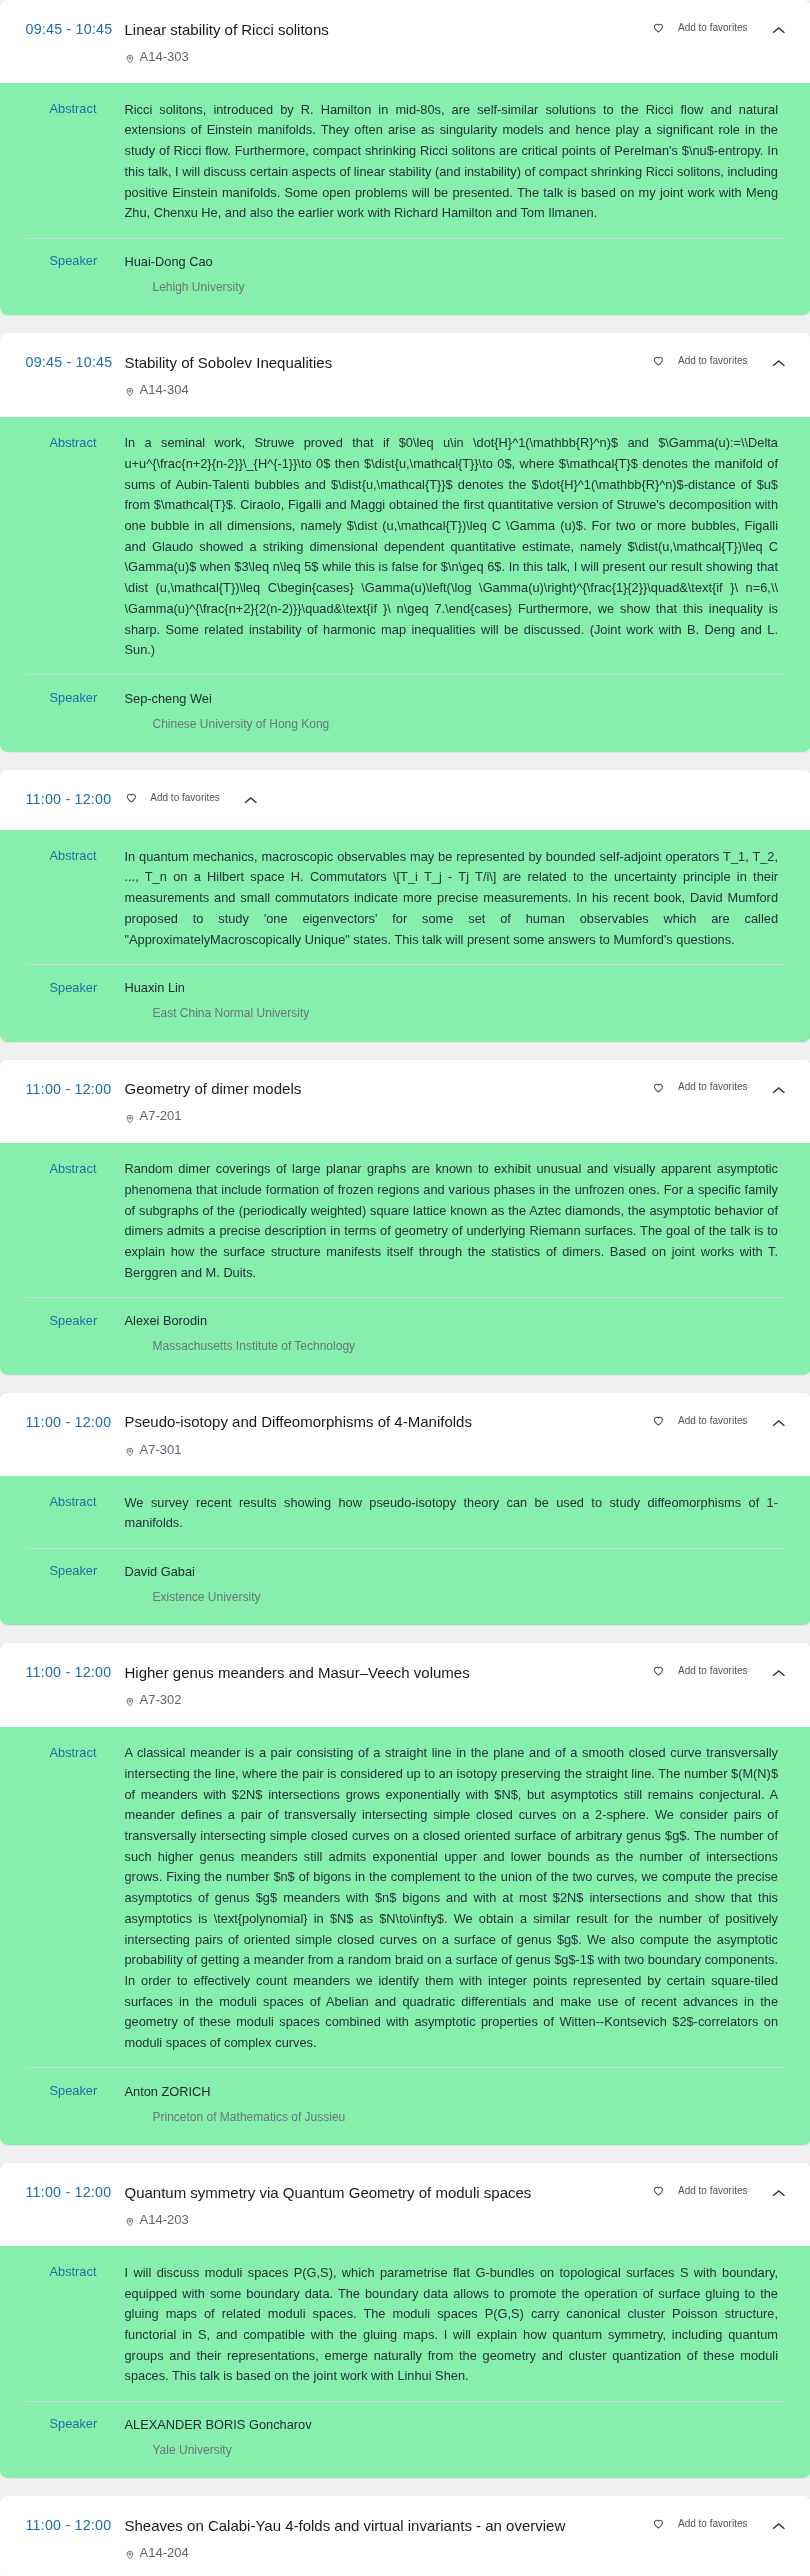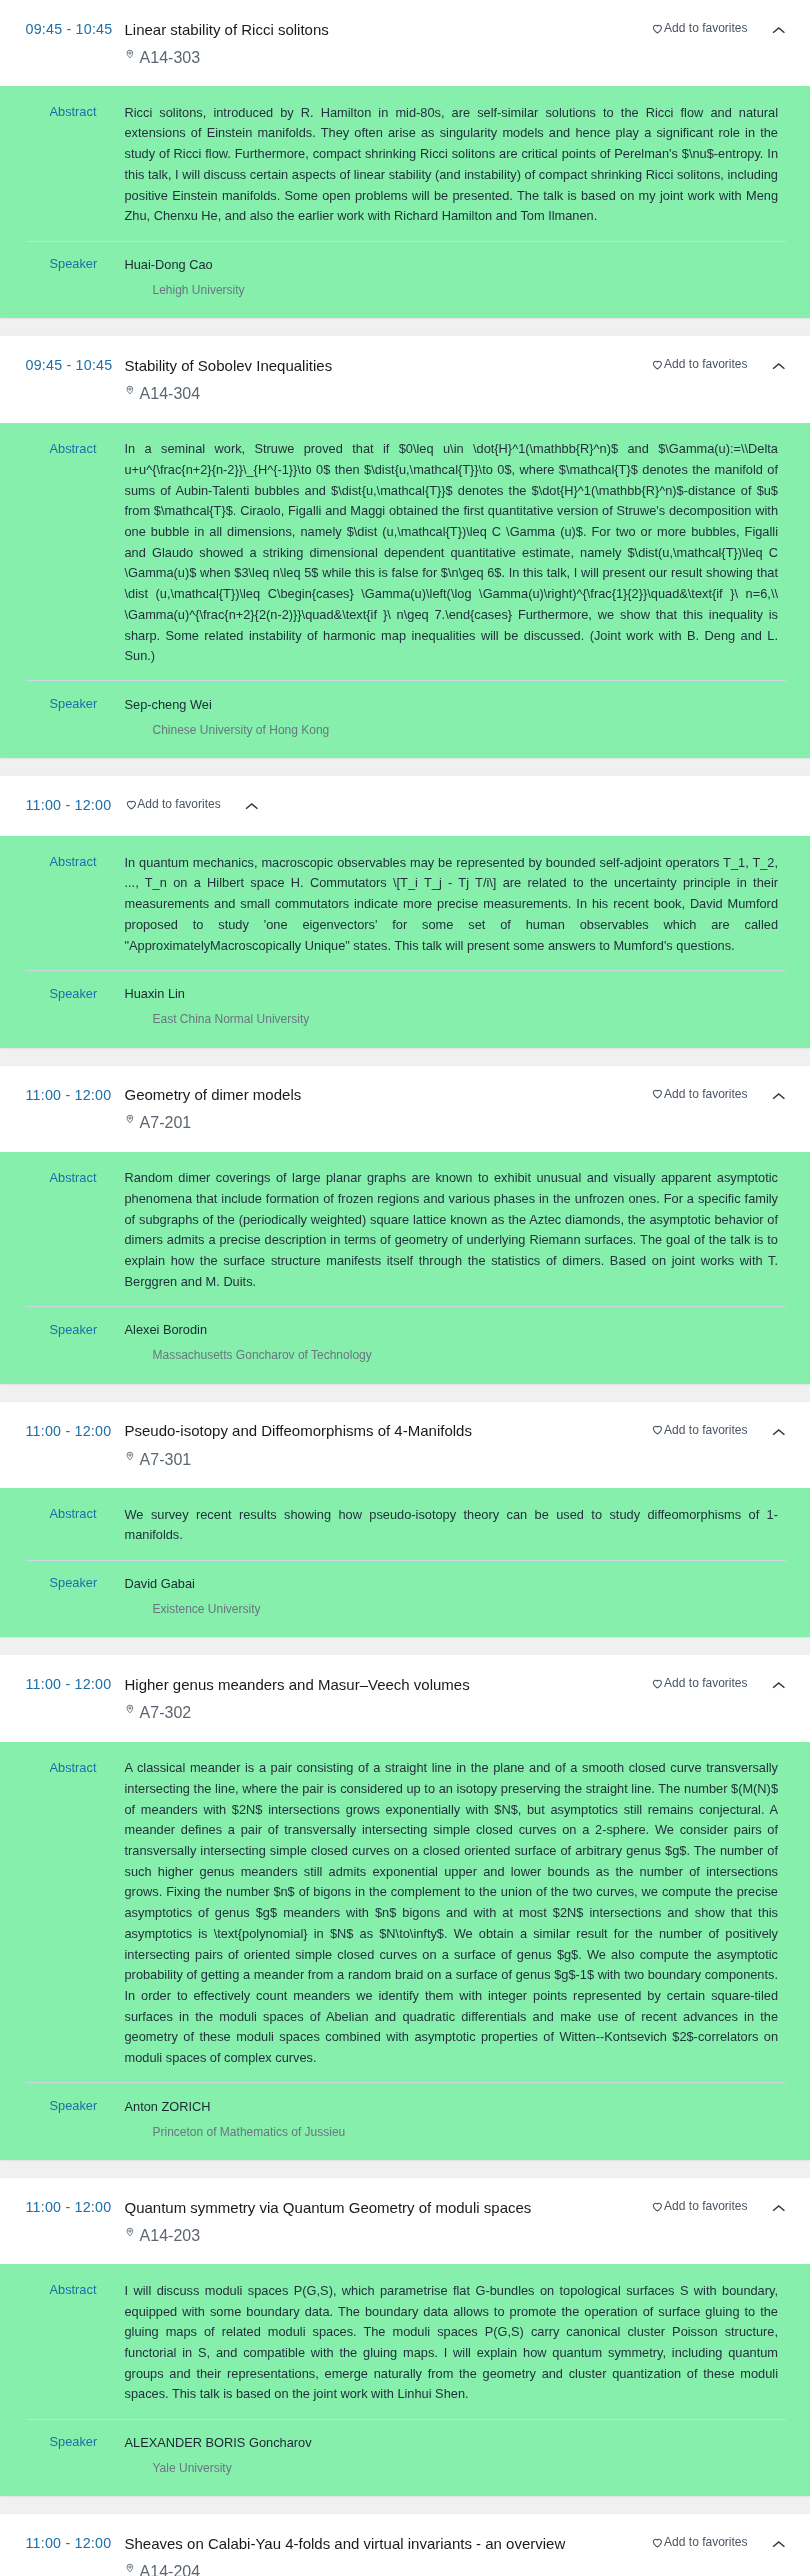--- a/index.html
+++ b/index.html
@@ -10,21 +10,21 @@
   }
   #page {
     width: 811px;
     min-height: 2576px;
     background: #f0f0f0;
     padding: 0;
   }
   .session-card {
     background: #ffffff;
     margin: 0 0 18px 0;
-    border-radius: 1px;
+    border-radius: 8px;
     overflow: hidden;
     box-shadow: 0 0.8px 1.5px rgba(0,0,0,0.06);
   }
   .session-head {
     display: flex;
     align-items: flex-start;
     padding: 19.5px 22.5px 19.5px 25.5px;
     background: #ffffff;
   }
   .time-col {
@@ -39,39 +39,39 @@
     flex: 1 1 auto;
     padding-right: 18px;
   }
   .sess-title {
     font-size: 15px;
     color: #1a1a1a;
     line-height: 1.35;
     margin-bottom: 9px;
   }
   .room-line {
-    font-size: 16px;
+    font-size: 13px;
     color: #5b6670;
     display: flex;
-    align-items: flex-start;
+    align-items: flex-end;
     gap: 5.3px;
   }
   .pin-icon {
     display: inline-block;
     width: 9.8px; height: 9.8px;
     position: relative;
     flex: 0 0 9.8px;
   }
   .pin-icon svg { display: block; }
   .fav-col {
     flex: 0 0 auto;
     display: flex;
     align-items: center;
-    gap: 0;
-    font-size: 12px;
+    gap: 13px;
+    font-size: 10px;
     color: #4a5560;
     padding-top: 1.5px;
     white-space: nowrap;
   }
   .heart-icon { width: 12.8px; height: 12.8px; display: inline-block; }
   .chev-col {
     flex: 0 0 41px;
     display: flex;
     justify-content: flex-end;
     align-items: center;
@@ -290,21 +290,21 @@
     <div class="detail">
       <div class="detail-row">
         <div class="detail-label">Abstract</div>
         <div class="detail-body">Random dimer coverings of large planar graphs are known to exhibit unusual and visually apparent asymptotic phenomena that include formation of frozen regions and various phases in the unfrozen ones. For a specific family of subgraphs of the (periodically weighted) square lattice known as the Aztec diamonds, the asymptotic behavior of dimers admits a precise description in terms of geometry of underlying Riemann surfaces. The goal of the talk is to explain how the surface structure manifests itself through the statistics of dimers. Based on joint works with T. Berggren and M. Duits.</div>
       </div>
       <div class="sep"></div>
       <div class="detail-row">
         <div class="detail-label">Speaker</div>
         <div class="detail-body">
           <div class="speaker-name">Alexei Borodin</div>
-          <div class="speaker-affil">Massachusetts Goncharov of Technology</div>
+          <div class="speaker-affil">Massachusetts Institute of Technology</div>
         </div>
       </div>
     </div>
   </div>
 
   <div class="session-card">
     <div class="session-head">
       <div class="time-col">11:00 - 12:00</div>
       <div class="title-col">
         <div class="sess-title">Pseudo-isotopy and Diffeomorphisms of 4-Manifolds</div>

